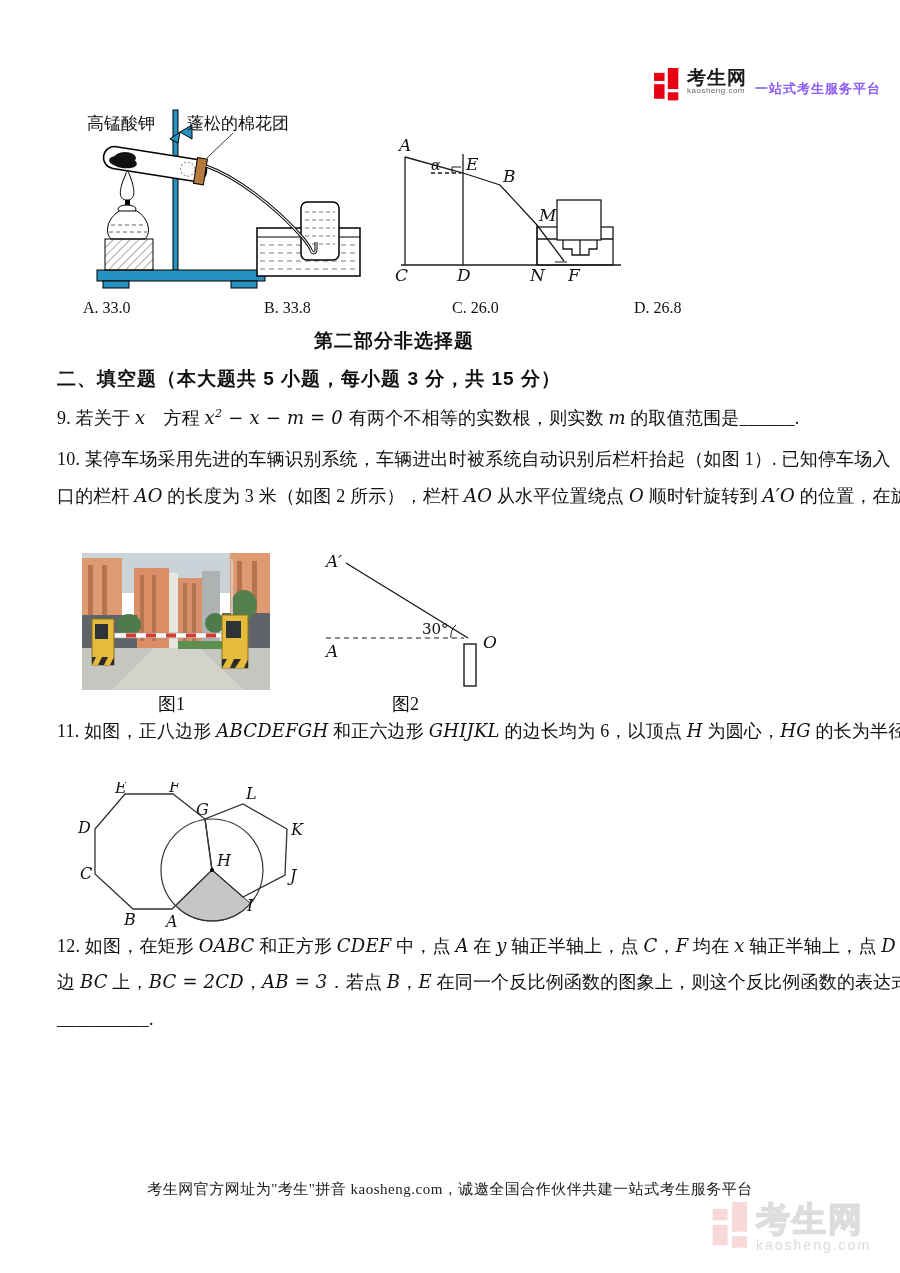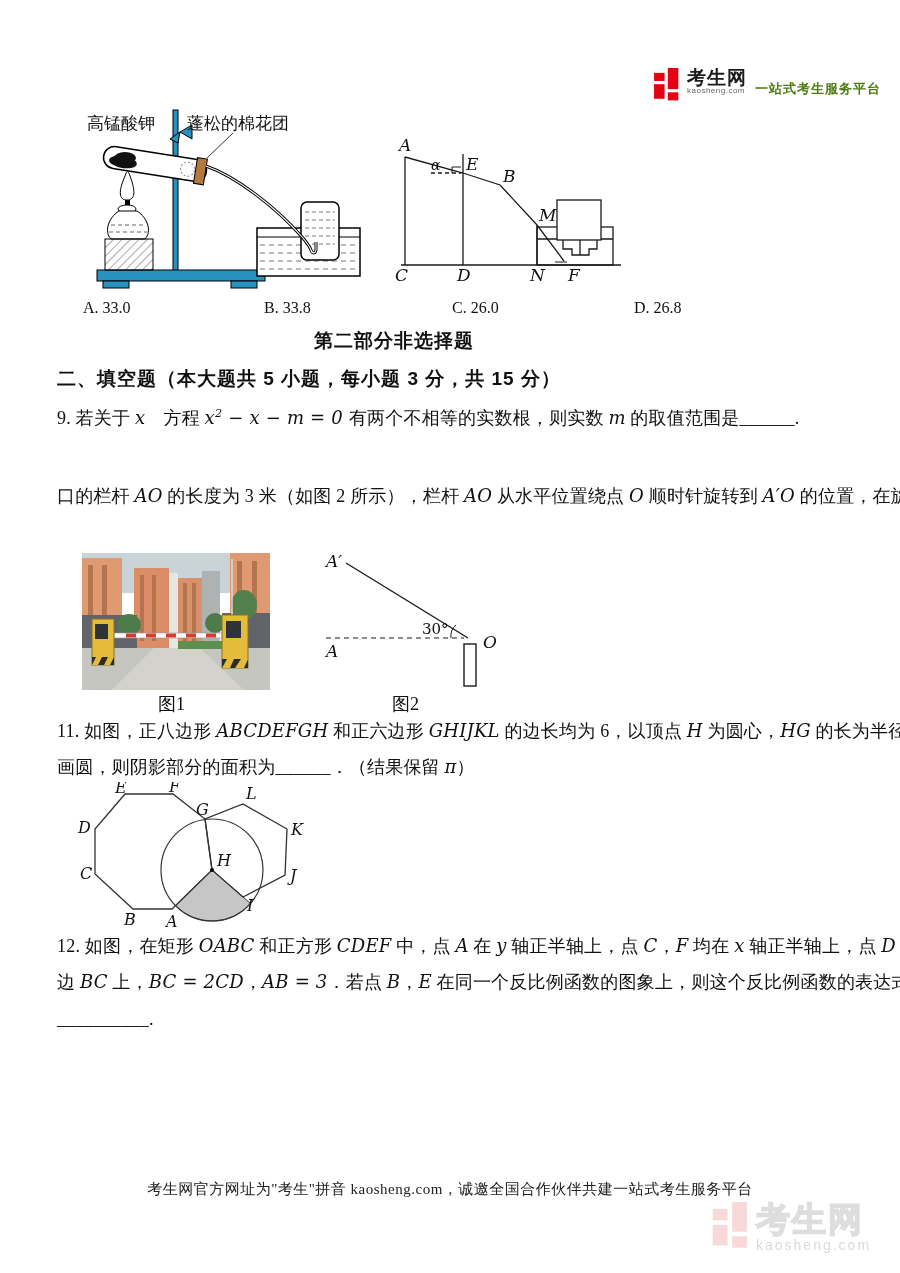--- a/index.html
+++ b/index.html
@@ -13,21 +13,21 @@
   .head-bold{font-weight:700;font-size:19px;font-family:"Liberation Sans","DejaVu Sans",sans-serif;letter-spacing:1px;}
   .caption{font-size:18px;}
   svg text{font-family:"DejaVu Serif","Liberation Serif",serif;}
   svg .lbl{font-style:italic;font-size:17px;fill:#111;}
   svg .cjk{font-size:17px;fill:#111;font-style:normal;}
   
   .logo-wrap{display:flex;align-items:flex-start;}
   .logo-text{margin-left:5px;line-height:1;}
   .logo-name{font-family:"Liberation Sans","DejaVu Sans",sans-serif;font-weight:700;font-size:19px;color:#1a1a1a;letter-spacing:1px;}
   .logo-domain{font-family:"Liberation Sans","DejaVu Sans",sans-serif;font-size:8px;color:#666;letter-spacing:.5px;}
-  .logo-tagline{font-family:"Liberation Sans","DejaVu Sans",sans-serif;font-weight:700;font-size:13px;color:#4d7c0f;margin-left:8px;margin-top:12px;letter-spacing:1px;}
+  .logo-tagline{font-family:"Liberation Sans","DejaVu Sans",sans-serif;font-weight:700;font-size:13px;color:#8b5cf6;margin-left:8px;margin-top:12px;letter-spacing:1px;}
   
   .footer{width:100%;text-align:center;font-size:15px;color:#222;letter-spacing:.5px;}
   .wm{display:flex;align-items:flex-start;opacity:.95;}
   .wm-text{margin-left:6px;line-height:1;}
   .wm-name{font-family:"Liberation Sans","DejaVu Sans",sans-serif;font-weight:700;font-size:34px;color:#f2f2f2;
            -webkit-text-stroke:1.5px #dcdcdc;letter-spacing:2px;}
   .wm-domain{font-family:"Liberation Sans","DejaVu Sans",sans-serif;font-size:14px;color:#d8d8d8;letter-spacing:2px;margin-top:2px;}
 </style>
 </head>
 <body>
@@ -129,20 +129,21 @@
   <span class="abs opt" style="left:83px;top:299px;">A. 33.0</span>
   <span class="abs opt" style="left:264px;top:299px;text-align:center;">B. 33.8</span>
   <span class="abs opt" style="left:452px;top:299px;text-align:center;">C. 26.0</span>
   <span class="abs opt" style="left:634px;top:299px;">D. 26.8</span>
 
   <div class="abs head-bold" style="left:0;top:328px;width:788px;text-align:center;">第二部分非选择题</div>
   <div class="abs head-bold" style="left:57px;top:366px;">二、填空题（本大题共 5 小题，每小题 3 分，共 15 分）</div>
 
   <div class="abs qline" style="left:57px;top:406px;"><span>9. 若关于 </span><span class="m">x</span><span>　方程 </span><span class="m">x</span><span class="m sup">2</span><span class="m"> − </span><span class="m">x</span><span class="m"> − </span><span class="m">m</span><span class="m"> = 0 </span><span>有两个不相等的实数根，则实数 </span><span class="m">m</span><span> 的取值范围是</span><span>______</span><span>.</span></div>
 
+  <div class="abs qline" style="left:57px;top:448px;"><span>10. 某停车场采用先进的车辆识别系统，车辆进出时被系统自动识别后栏杆抬起（如图 1）. 已知停车场入</span></div>
   <div class="abs qline" style="left:57px;top:484px;"><span>口的栏杆 </span><span class="m">AO</span><span> 的长度为 3 米（如图 2 所示），栏杆 </span><span class="m">AO</span><span> 从水平位置绕点 </span><span class="m">O</span><span> 顺时针旋转到 </span><span class="m">A′O</span><span> 的位置，在旋</span></div>
 
   <svg class="abs" style="left:82px;top:553px;" width="188" height="137" viewBox="0 0 188 137">
     <rect x="0" y="0" width="188" height="40" fill="#c9d3d8"></rect>
     <rect x="0" y="5" width="40" height="90" fill="#e09a72"></rect>
     <rect x="52" y="15" width="35" height="80" fill="#db8e66"></rect>
     <rect x="87" y="20" width="9" height="75" fill="#e8e6e0"></rect>
     <rect x="96" y="25" width="24" height="70" fill="#d9916b"></rect>
     <rect x="120" y="18" width="18" height="77" fill="#aeb2b2"></rect>
     <rect x="148" y="0" width="40" height="85" fill="#e09a72"></rect>
@@ -199,21 +200,20 @@
     <text x="8" y="16" class="lbl">A′</text>
     <text x="104" y="83" style="font-size:15px;fill:#111;">30°</text>
     <text x="8" y="106" class="lbl">A</text>
     <text x="165" y="97" class="lbl">O</text>
   </svg>
 
   <div class="abs caption" style="left:158px;top:692px;">图1</div>
   <div class="abs caption" style="left:392px;top:692px;">图2</div>
 
   <div class="abs qline" style="left:57px;top:719px;"><span>11. 如图，正八边形 </span><span class="m">ABCDEFGH</span><span> 和正六边形 </span><span class="m">GHIJKL</span><span> 的边长均为 6，以顶点 </span><span class="m">H</span><span> 为圆心，</span><span class="m">HG</span><span> 的长为半径</span></div>
-  <div class="abs qline" style="left:57px;top:755px;"><span>画圆，则阴影部分的面积为</span><span>______</span><span>．（结果保留 </span><span class="m">π</span><span>）</span></div>
 
   <svg class="abs" style="left:70px;top:782px;" width="250" height="152" viewBox="0 0 250 152">
     <path d="M142,88 L105.5,123.6 A51,51 0 0 0 180.5,121.5 Z" stroke="#333" stroke-width="1" fill="#c6c6c6"></path>
     <polygon points="102,127 63,127 25,92 25,47 55,12 103,12 135,37 142,88" fill="none" stroke="#333" stroke-width="1.3"></polygon>
     <polygon points="135,37 142,88 173,115 215,93 217,47 173,22" fill="none" stroke="#333" stroke-width="1.3"></polygon>
     <circle cx="142" cy="88" r="51" fill="none" stroke="#333" stroke-width="1.2"></circle>
     <circle cx="142" cy="88" r="2" fill="#000"></circle>
     <text x="45" y="11" class="lbl" style="font-size:16px">E</text>
     <text x="99" y="10" class="lbl" style="font-size:16px">F</text>
     <text x="126" y="33" class="lbl" style="font-size:16px">G</text>

